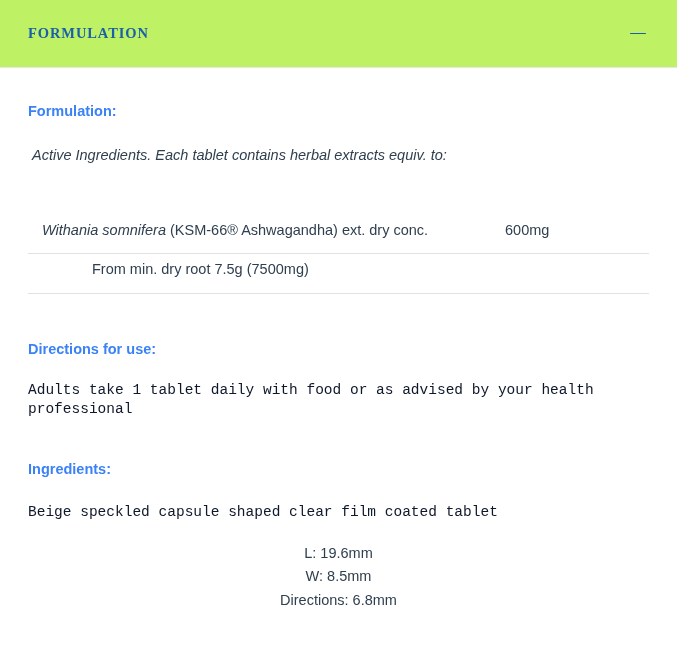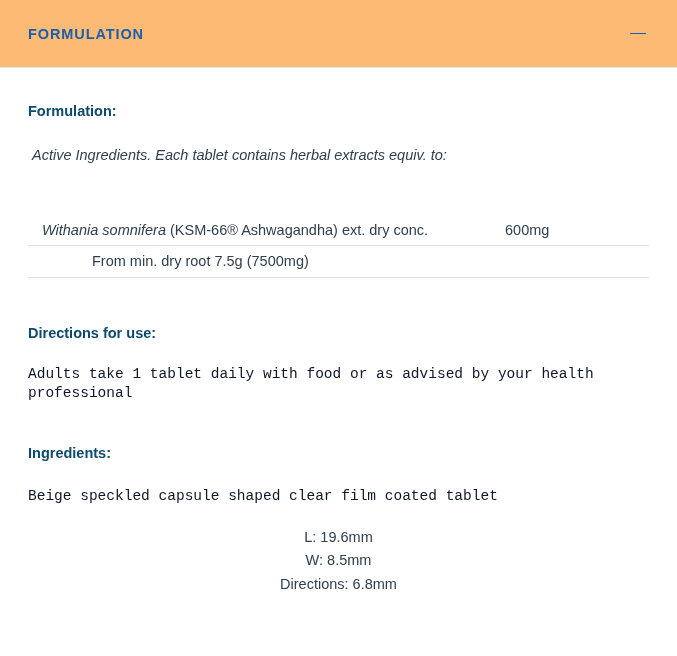--- a/index.html
+++ b/index.html
@@ -26,21 +26,22 @@
   
   .accordion-header {
     position: relative;
     box-sizing: border-box;
     height: 68px;
     padding: 16px 28px;
     display: flex;
     align-items: center;
     justify-content: space-between;
     border-bottom: 1px solid #e3e7ec;
-    background: #fdba74;
+    background: #bef264;
+    font-family: Liberation Serif, serif;
   }
   .accordion-title {
     font-size: 14.5px;
     font-weight: bold;
     letter-spacing: 0.9px;
     color: #1b5faa;
     text-transform: uppercase;
   }
   .accordion-toggle {
     width: 22px;
@@ -60,21 +61,21 @@
 
   
   .accordion-body {
     padding: 0 28px;
     box-sizing: border-box;
   }
 
   .section-label {
     font-size: 14.5px;
     font-weight: bold;
-    color: #0c4a6e;
+    color: #3b82f6;
     margin-top: 34px;
     margin-bottom: 0;
     line-height: 1.3;
   }
 
   .intro-line {
     font-size: 14.5px;
     font-style: italic;
     color: #2f3f4f;
     margin-top: 25px;
@@ -87,21 +88,21 @@
     width: 100%;
     border-collapse: collapse;
     margin-top: 50px;
     font-size: 14.5px;
     color: #2f3f4f;
   }
   .ingredients-table tr {
     border-bottom: 1px solid #dfe3e8;
   }
   .ingredients-table td {
-    padding: 6px 0 5px 0;
+    padding: 6px 0 13px 0;
     vertical-align: baseline;
     line-height: 1.35;
   }
   .ing-name {
     padding-left: 14px !important;
   }
   .ing-name .latin {
     font-style: italic;
   }
   .ing-sub {

